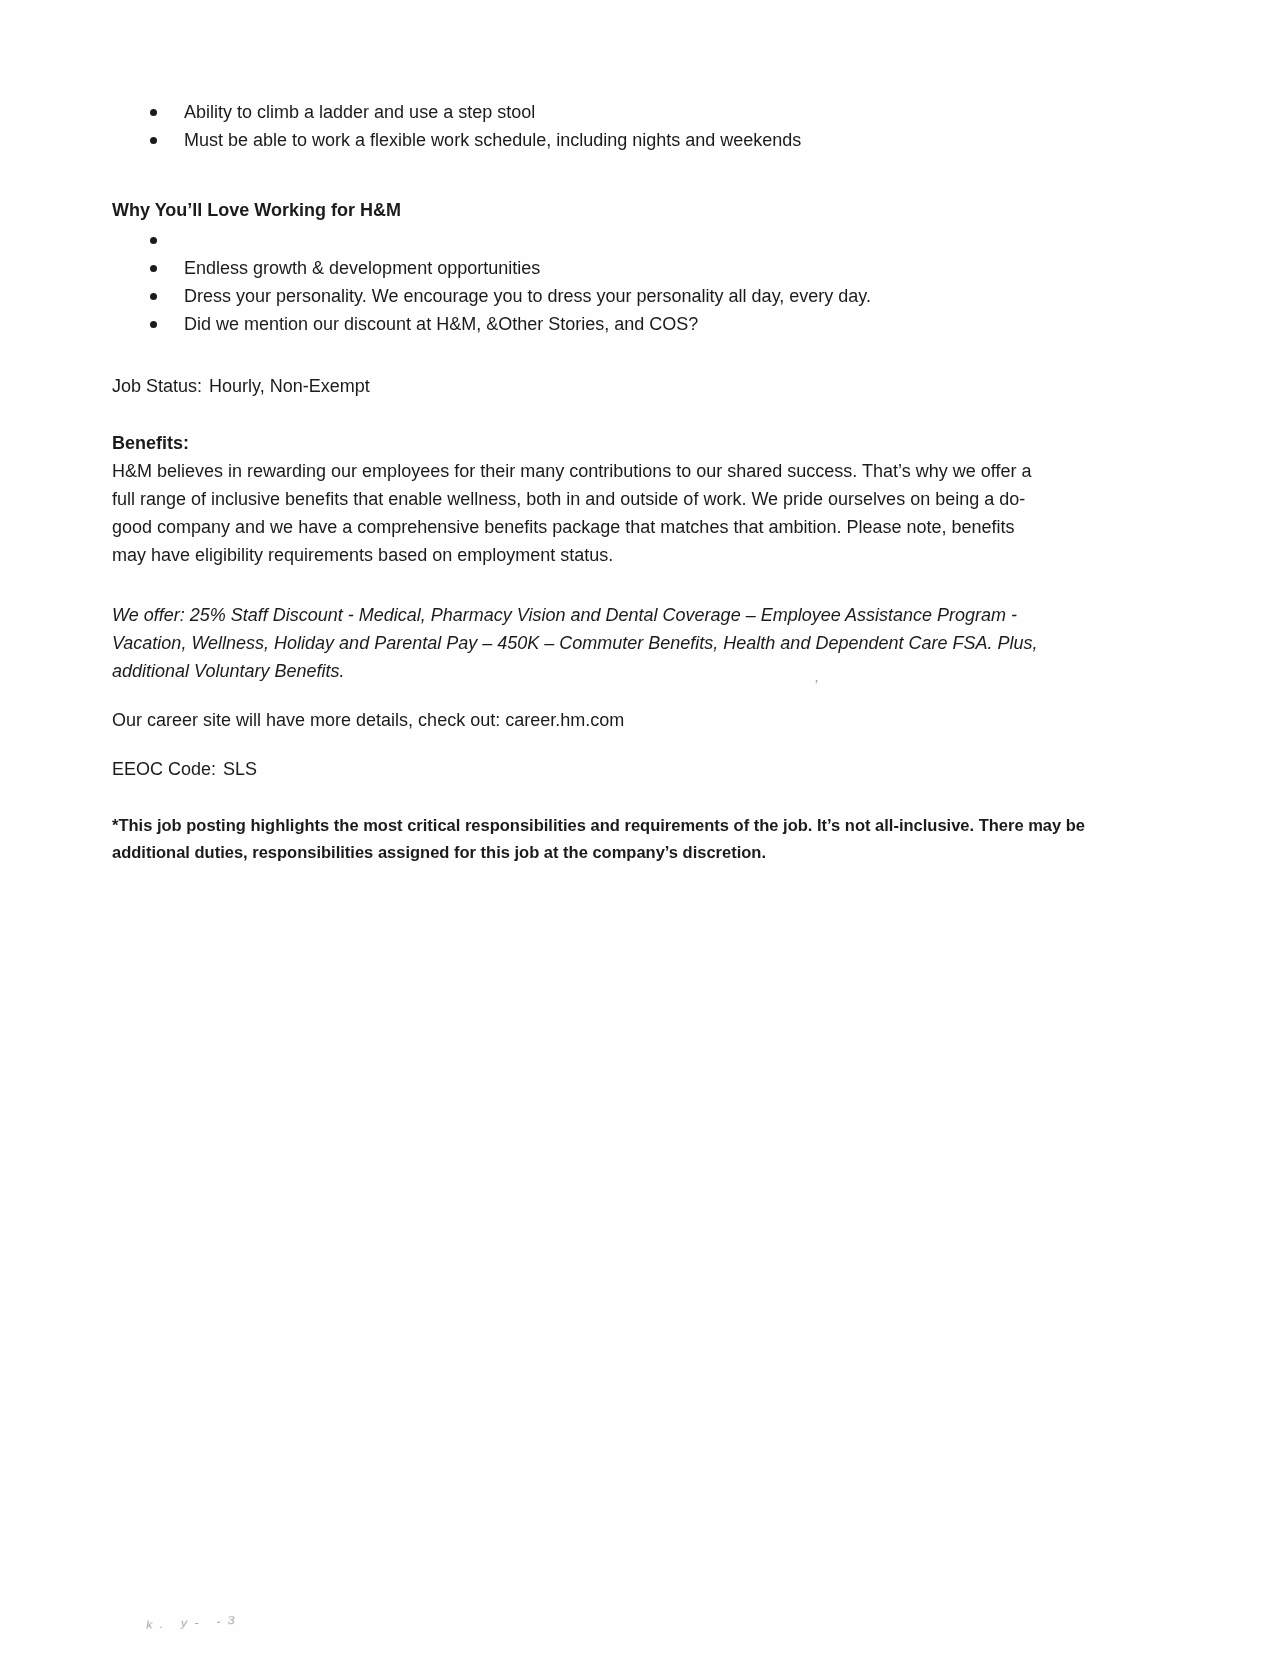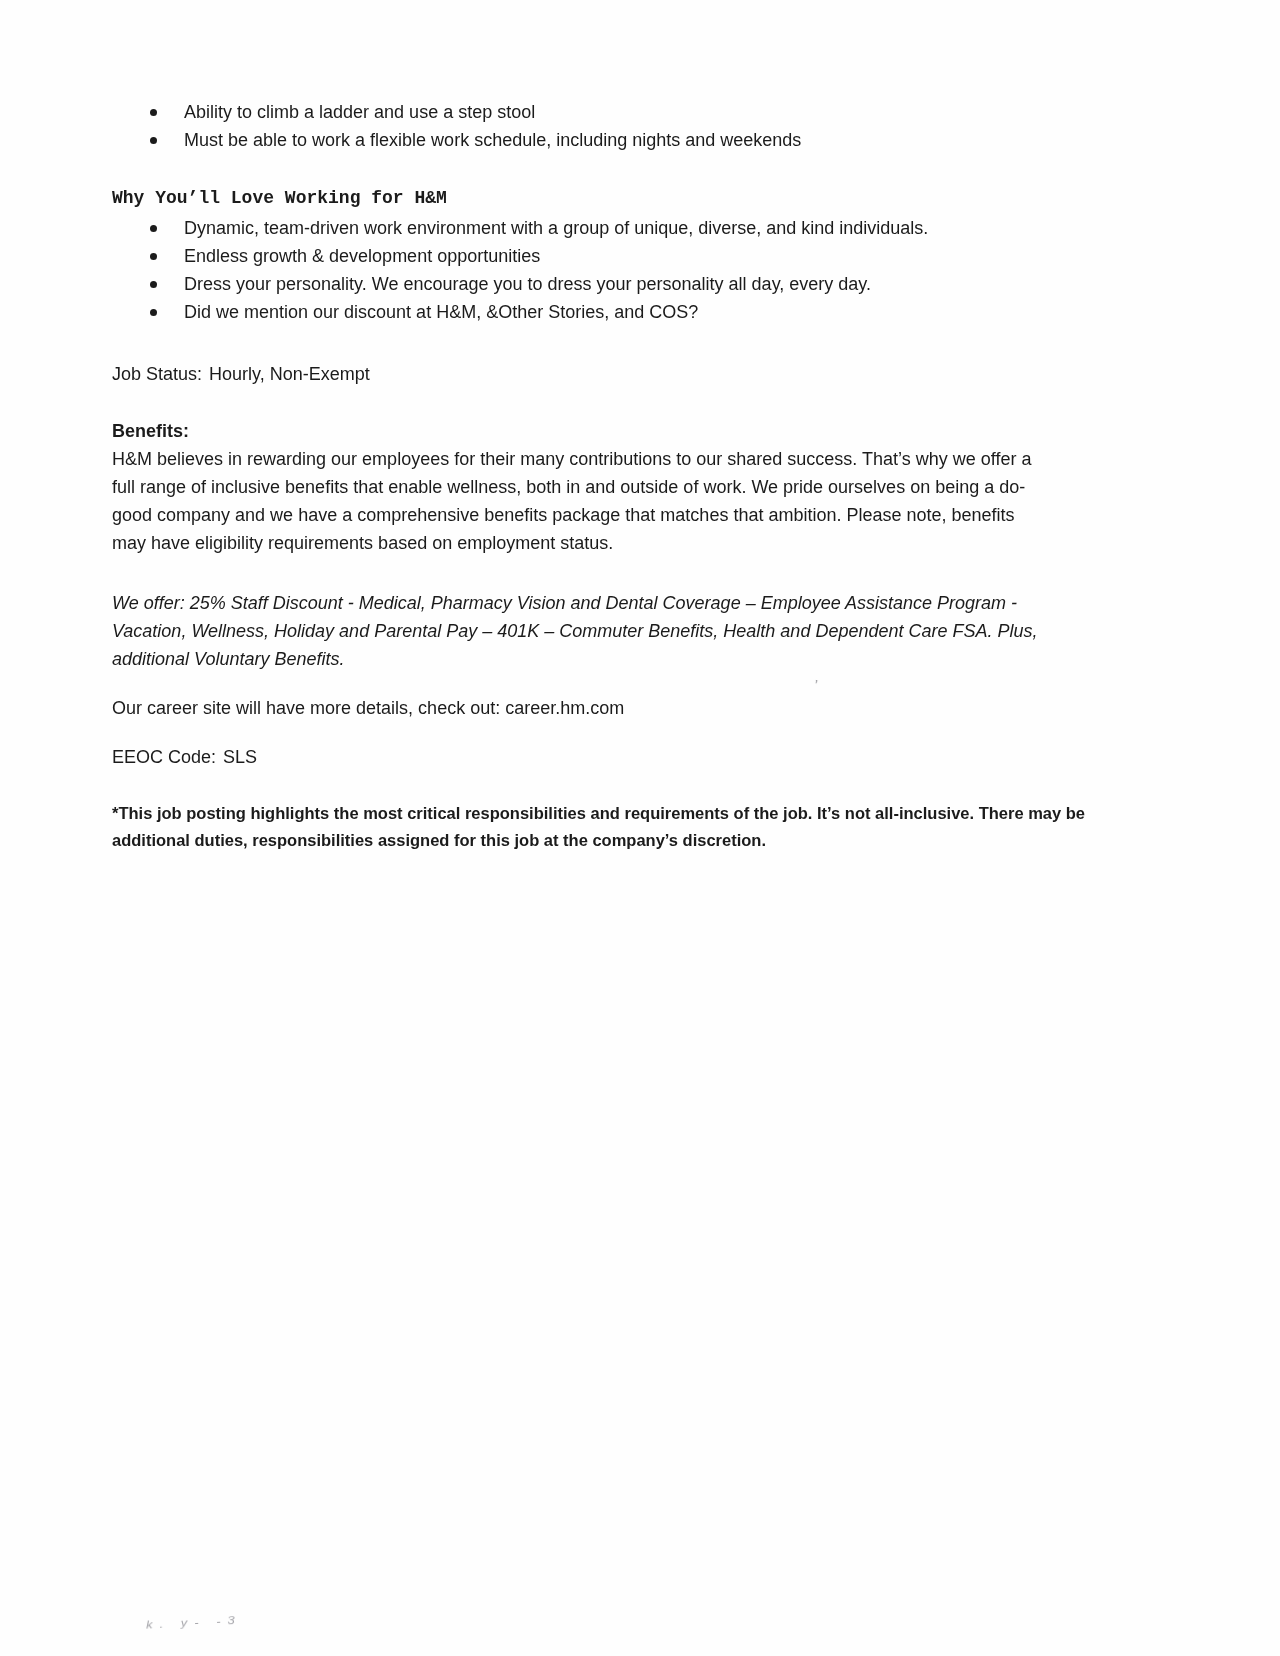--- a/index.html
+++ b/index.html
@@ -51,21 +51,21 @@
     background: #1b1b1b;
     margin-left: 38px;
     margin-right: 27px;
     flex: 0 0 auto;
   }
   .bullet-text {
     white-space: nowrap;
     font-size: 18px;
     font-weight: 500;
   }
-  .mt30 { margin-top: 30px; font-family: Liberation Mono, monospace; }
+  .mt30 { margin-top: 42px; }
   .mt34 { margin-top: 34px; }
   .mt28 { margin-top: 29px; }
   .mt32 { margin-top: 32px; font-style: italic; }
   .mt29 { margin-top: 21px; }
   .footnote .line {
     font-size: 16.5px;
     line-height: 27px;
     font-weight: 700;
   }
   .stray-mark {
@@ -104,21 +104,20 @@
         <span class="dot"></span>
         <span class="bullet-text">Must be able to work a flexible work schedule, including nights and weekends</span>
       </div>
     </div>
 
     <div class="line heading mt30">Why You’ll Love Working for H&amp;M</div>
 
     <div class="bullet-list" style="margin-top:2px;">
       <div class="bullet-row">
         <span class="dot"></span>
-        <span class="bullet-text">Dynamic, team-driven work environment with a group of unique, diverse, and kind individuals.</span>
       </div>
       <div class="bullet-row">
         <span class="dot"></span>
         <span class="bullet-text">Endless growth &amp; development opportunities</span>
       </div>
       <div class="bullet-row">
         <span class="dot"></span>
         <span class="bullet-text">Dress your personality. We encourage you to dress your personality all day, every day.</span>
       </div>
       <div class="bullet-row">
@@ -134,21 +133,21 @@
     <div class="mt28">
       <div class="line heading">Benefits:</div>
       <div class="line">H&amp;M believes in rewarding our employees for their many contributions to our shared success. That’s why we offer a</div>
       <div class="line">full range of inclusive benefits that enable wellness, both in and outside of work. We pride ourselves on being a do-</div>
       <div class="line">good company and we have a comprehensive benefits package that matches that ambition. Please note, benefits</div>
       <div class="line">may have eligibility requirements based on employment status.</div>
     </div>
 
     <div class="mt32">
       <div class="line">We offer: 25% Staff Discount - Medical, Pharmacy Vision and Dental Coverage – Employee Assistance Program -</div>
-      <div class="line">Vacation, Wellness, Holiday and Parental Pay – 401K – Commuter Benefits, Health and Dependent Care FSA. Plus,</div>
+      <div class="line">Vacation, Wellness, Holiday and Parental Pay – 450K – Commuter Benefits, Health and Dependent Care FSA. Plus,</div>
       <div class="line">additional Voluntary Benefits.</div>
     </div>
 
     <div class="line mt29">Our career site will have more details, check out: career.hm.com</div>
 
     <div class="line mt29">
       <span class="label">EEOC Code:</span><span>SLS</span>
     </div>
 
     <div class="footnote mt28">

